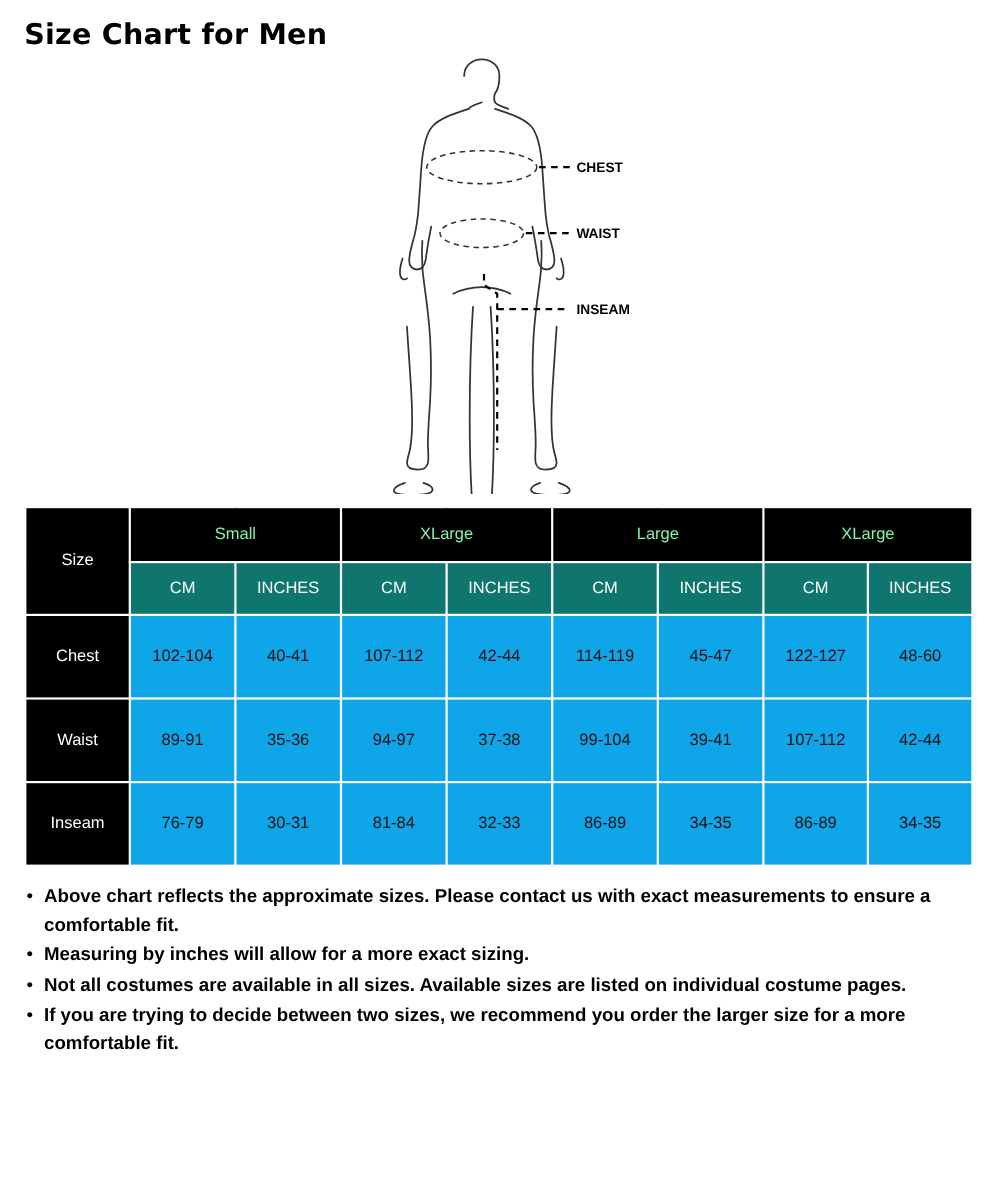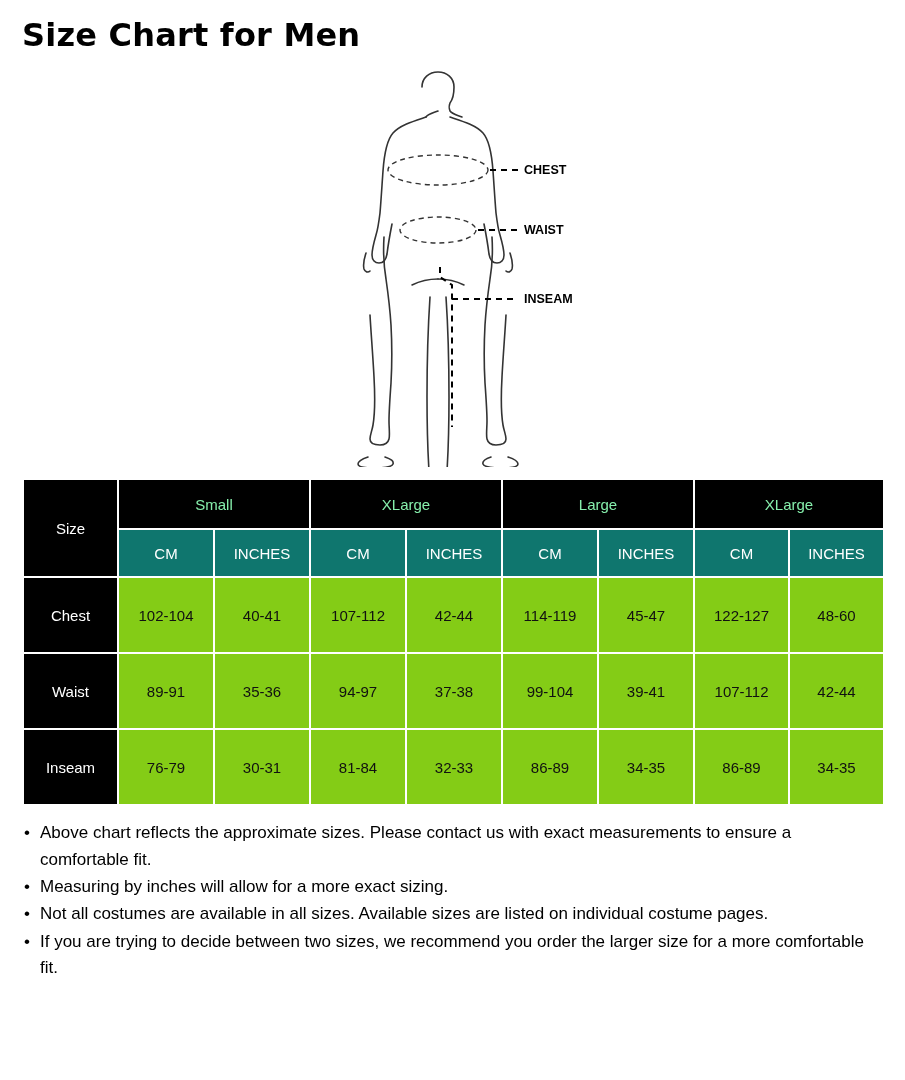--- a/index.html
+++ b/index.html
@@ -15,24 +15,24 @@
     position: relative;
     overflow: hidden;
   }
   .page {
     width: 905px;
     box-sizing: border-box;
     padding: 18px 22px 10px 22px;
   }
   h1.title {
     font-family: "DejaVu Sans", sans-serif;
-    font-size: 32px;
+    font-size: 26px;
     font-weight: bold;
     letter-spacing: 0.2px;
-    margin: 0 0 14px 0;
+    margin: 0 0 2px 0;
     line-height: 1.1;
   }
 
   
   .figure-wrap {
     height: 405px;
     position: relative;
   }
   .figure-svg {
     position: absolute;
@@ -76,21 +76,21 @@
     width: 95px;
   }
   .row-label {
     background: #000000;
     color: #ffffff;
     font-weight: bold;
     font-size: 17px;
     height: 72px;
   }
   .data-cell {
-    background: #84cc16;
+    background: #0ea5e9;
     color: #111111;
     font-size: 15px;
     height: 72px;
   }
 
   
   .notes {
     margin-top: 14px;
     font-size: 17px;
     line-height: 1.55;
@@ -109,20 +109,21 @@
     margin-bottom: 1px;
   }
   .notes li:before {
     content: "\2022";
     position: absolute;
     left: 2px;
     top: 0;
   }
   .notes li span.txt {
     display: inline-block;
+    font-weight: bold;
   }
 </style>
 </head>
 <body>
 
 <div class="page">
 
   <h1 class="title">Size Chart for Men</h1>
 
   <div class="figure-wrap">

